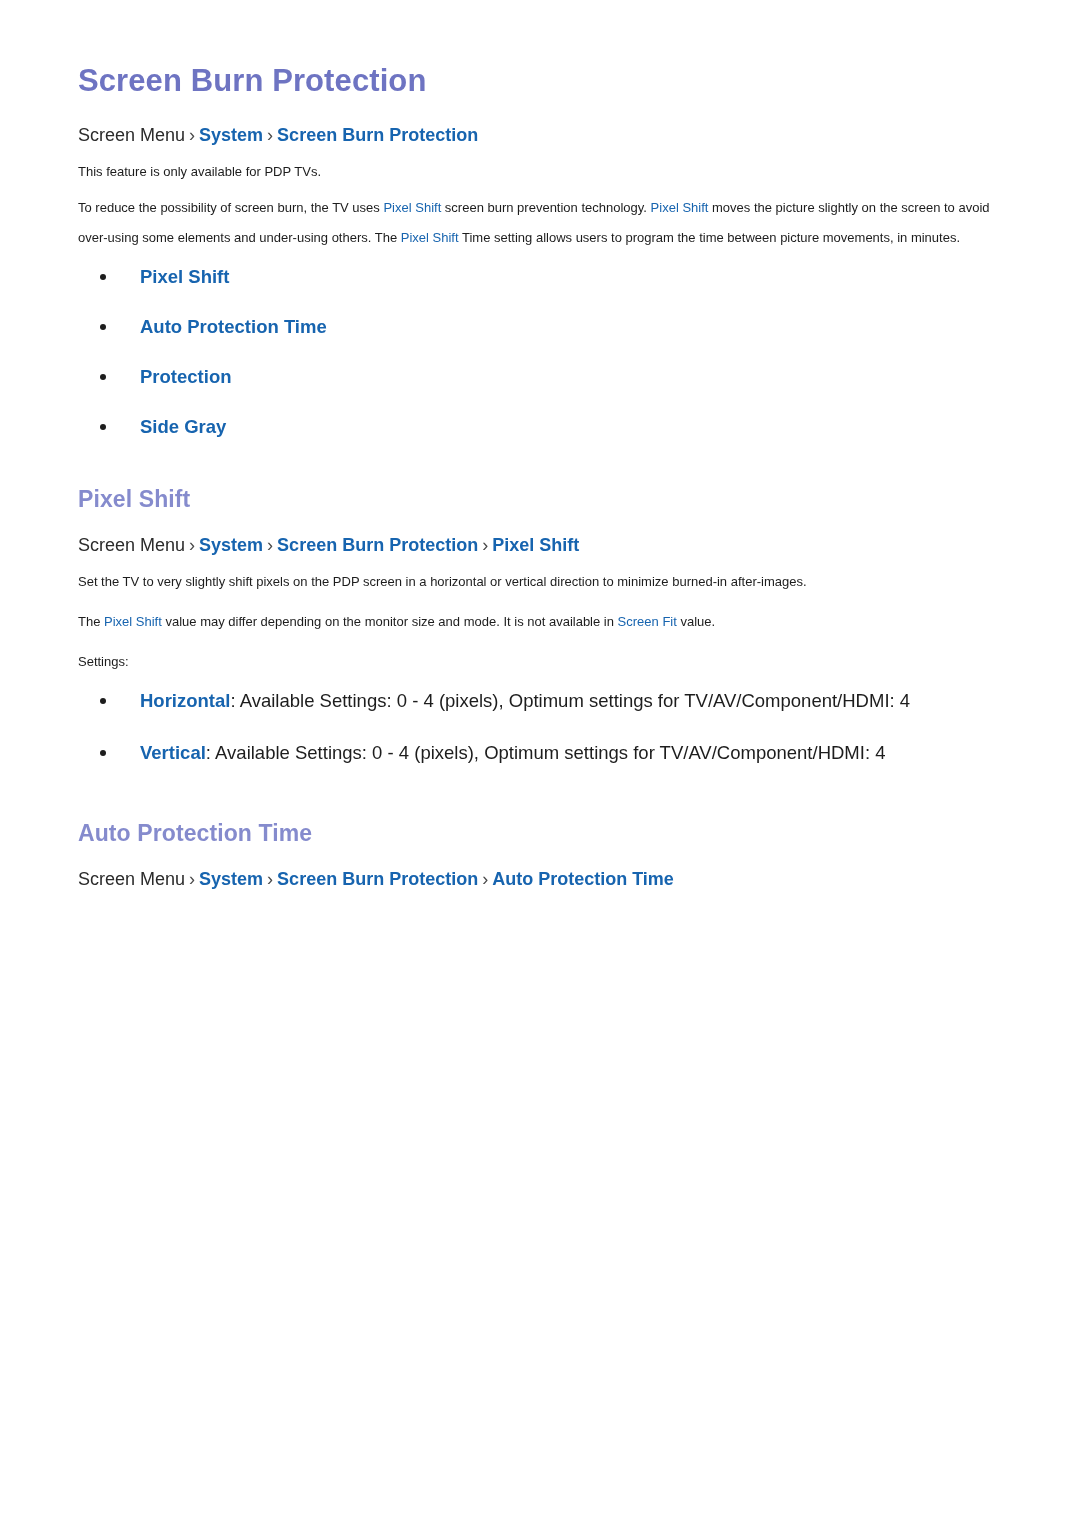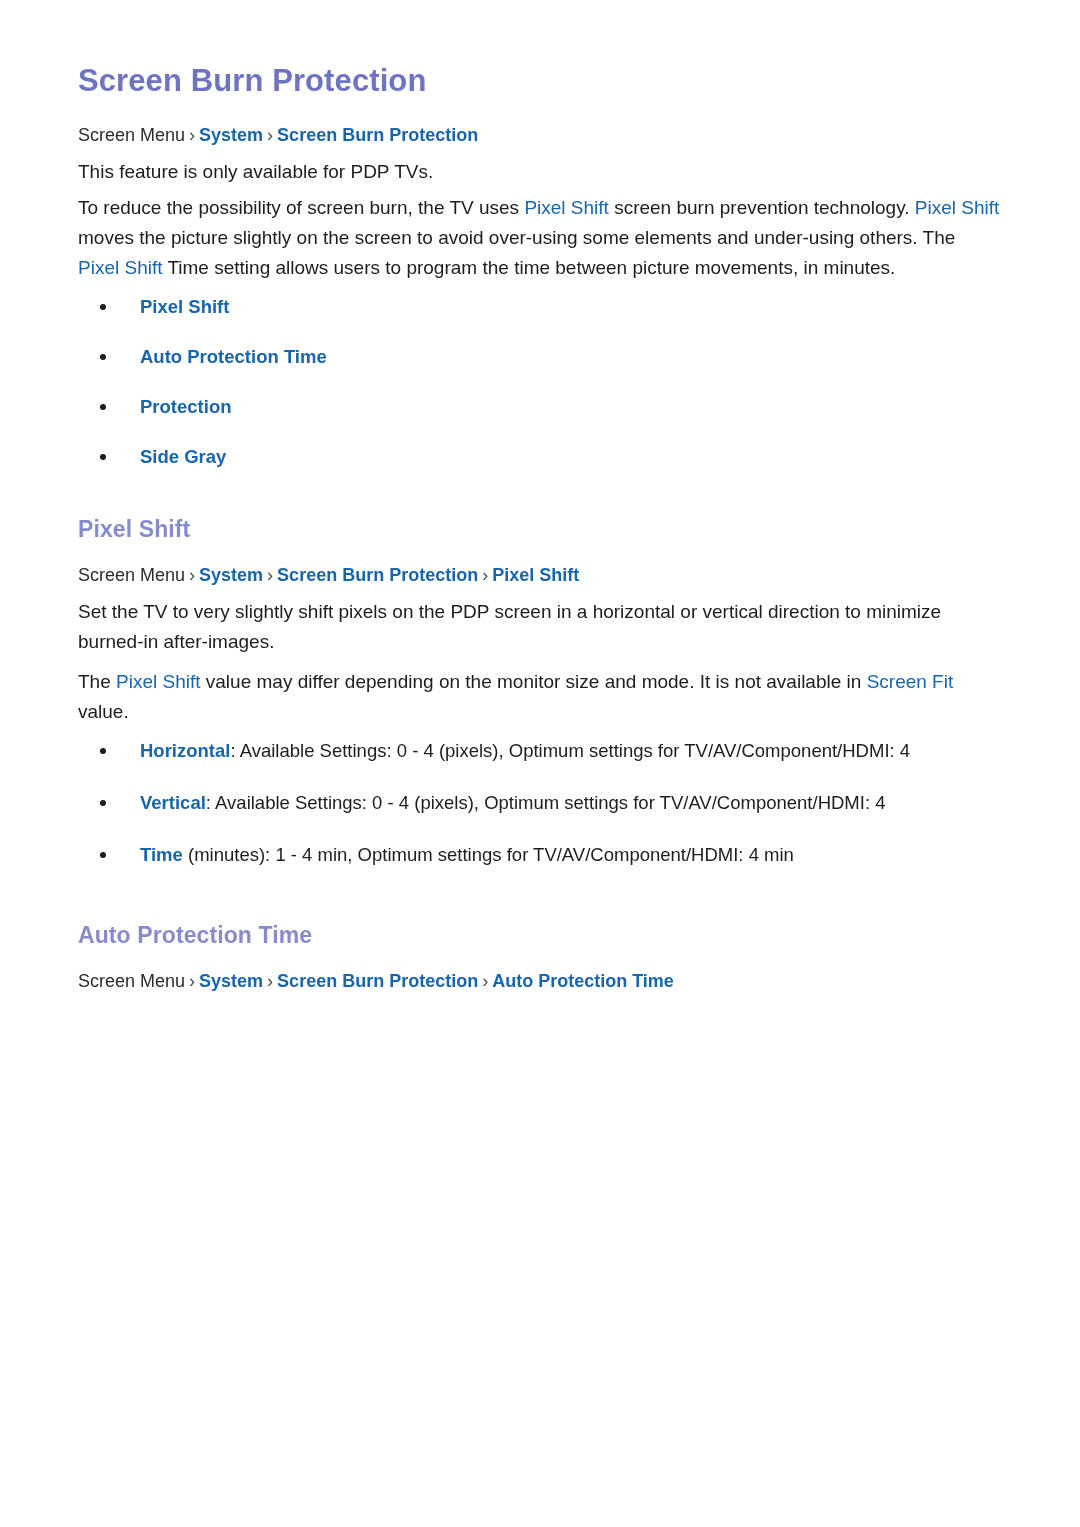--- a/index.html
+++ b/index.html
@@ -56,21 +56,21 @@
     font-weight: bold;
   }
   .breadcrumb .crumb-sep {
     color: #4a4a4a;
     font-weight: normal;
     padding: 0 4px;
   }
 
   
   p.body {
-    font-size: 19px;
+    font-size: 13px;
     line-height: 30px;
     margin: 0 0 10px 0;
     color: #1d1d1d;
     max-width: 925px;
   }
   p.body.tight { margin-bottom: 6px; }
   .hl {
     color: #1764AF;
   }
 
@@ -159,30 +159,28 @@
     <div class="breadcrumb">
       <span class="crumb-root">Screen Menu</span><span class="crumb-sep">›</span><span class="crumb-link">System</span><span class="crumb-sep">›</span><span class="crumb-link">Screen Burn Protection</span><span class="crumb-sep">›</span><span class="crumb-link">Pixel Shift</span>
     </div>
 
     <p class="body">Set the TV to very slightly shift pixels on the PDP screen in a horizontal or vertical direction to minimize burned-in after-images.</p>
 
     <p class="body">
       <span>The </span><span class="hl">Pixel Shift</span><span> value may differ depending on the monitor size and mode. It is not available in </span><span class="hl">Screen Fit</span><span> value.</span>
     </p>
 
+    <p class="body">Settings:</p>
 
     <ul class="bullets settings-list">
       <li>
         <span class="item-link">Horizontal</span><span>: Available Settings: 0 - 4 (pixels), Optimum settings for TV/AV/Component/HDMI: 4</span>
       </li>
       <li>
         <span class="item-link">Vertical</span><span>: Available Settings: 0 - 4 (pixels), Optimum settings for TV/AV/Component/HDMI: 4</span>
-      </li>
-      <li>
-        <span class="item-link">Time</span><span> (minutes): 1 - 4 min, Optimum settings for TV/AV/Component/HDMI: 4 min</span>
       </li>
     </ul>
   </div>
 
   <div class="section gap-xl">
 
     <h2 class="section-title">Auto Protection Time</h2>
 
     <div class="breadcrumb">
       <span class="crumb-root">Screen Menu</span><span class="crumb-sep">›</span><span class="crumb-link">System</span><span class="crumb-sep">›</span><span class="crumb-link">Screen Burn Protection</span><span class="crumb-sep">›</span><span class="crumb-link">Auto Protection Time</span>

